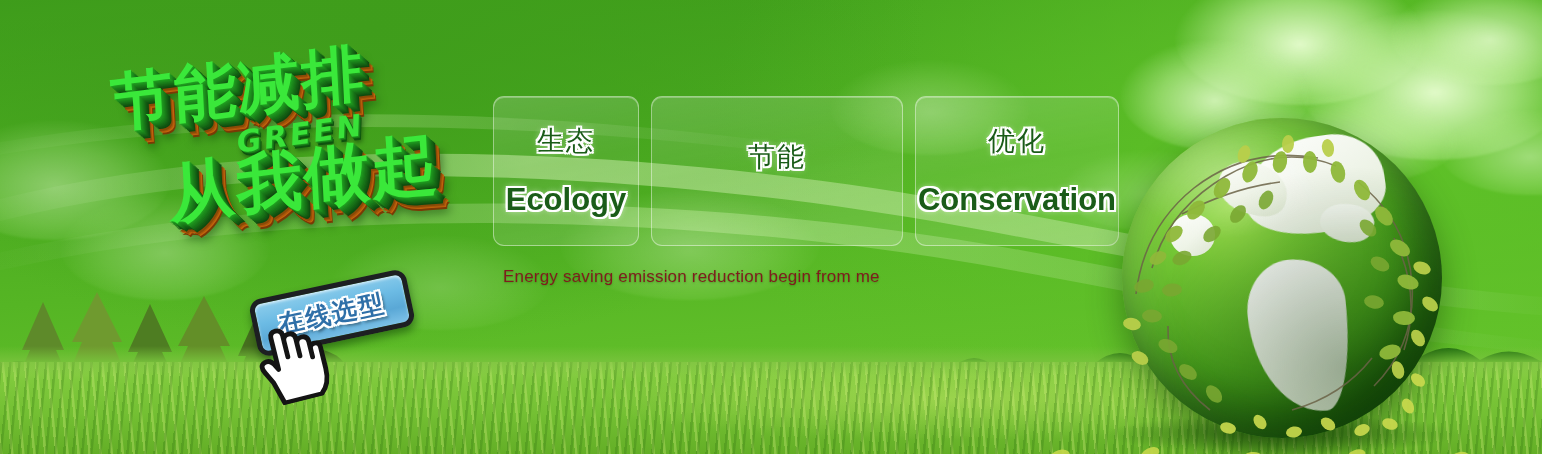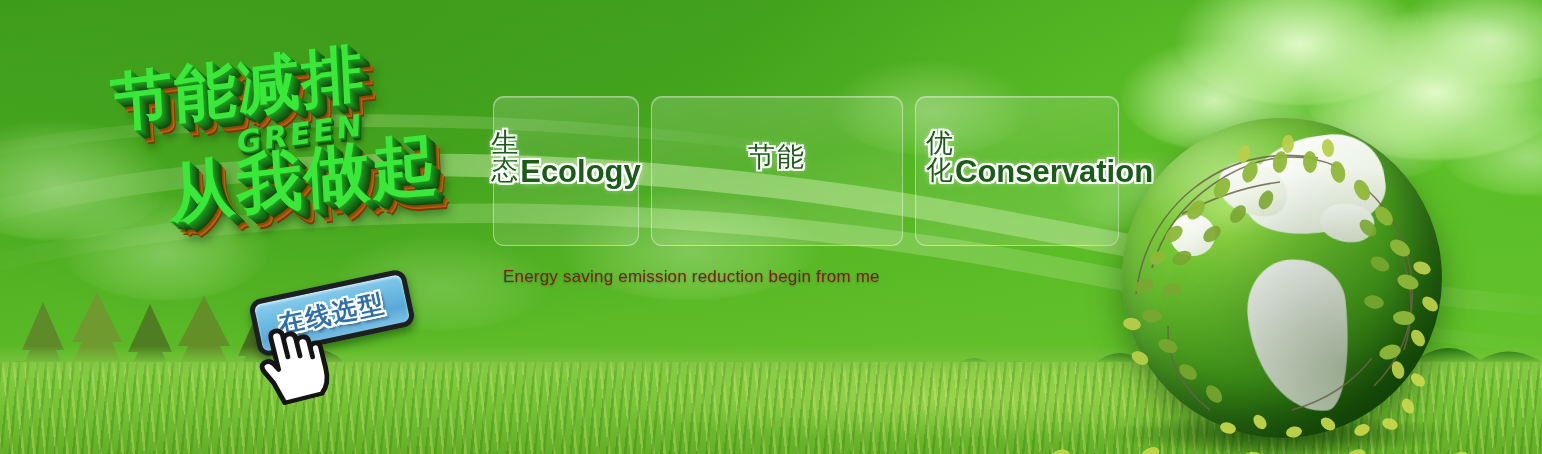--- a/index.html
+++ b/index.html
@@ -105,29 +105,29 @@
   
   .cards{
     position:absolute; left:493px; top:96px;
     display:flex; gap:12px; align-items:stretch;
   }
   .card{
     position:relative;
     border:1px solid rgba(255,255,255,.42);
     border-radius:11px;
     background:linear-gradient(170deg, rgba(255,255,255,.17) 0%, rgba(255,255,255,.07) 45%, rgba(255,255,255,.13) 100%);
-    display:flex; flex-direction:row;
+    display:flex; flex-direction:column;
     align-items:center; justify-content:center;
     height:150px;
     padding:0 10px;
     box-shadow:inset 0 1px 0 rgba(255,255,255,.28);
   }
   .card.c1{ width:146px; }
   .card.c2{ width:252px; }
-  .card.c3{ width:204px;justify-content:space-between; }
+  .card.c3{ width:204px; }
 
   .card-cn{
     font-family:"DejaVu Sans", sans-serif;
     font-size:27px; font-weight:normal;
     color:#1a5c18;
     line-height:1;
     margin-bottom:30px;
     letter-spacing:2px;
     text-shadow:
       -2px -2px 0 #fff,  2px -2px 0 #fff, -2px  2px 0 #fff,  2px  2px 0 #fff,

